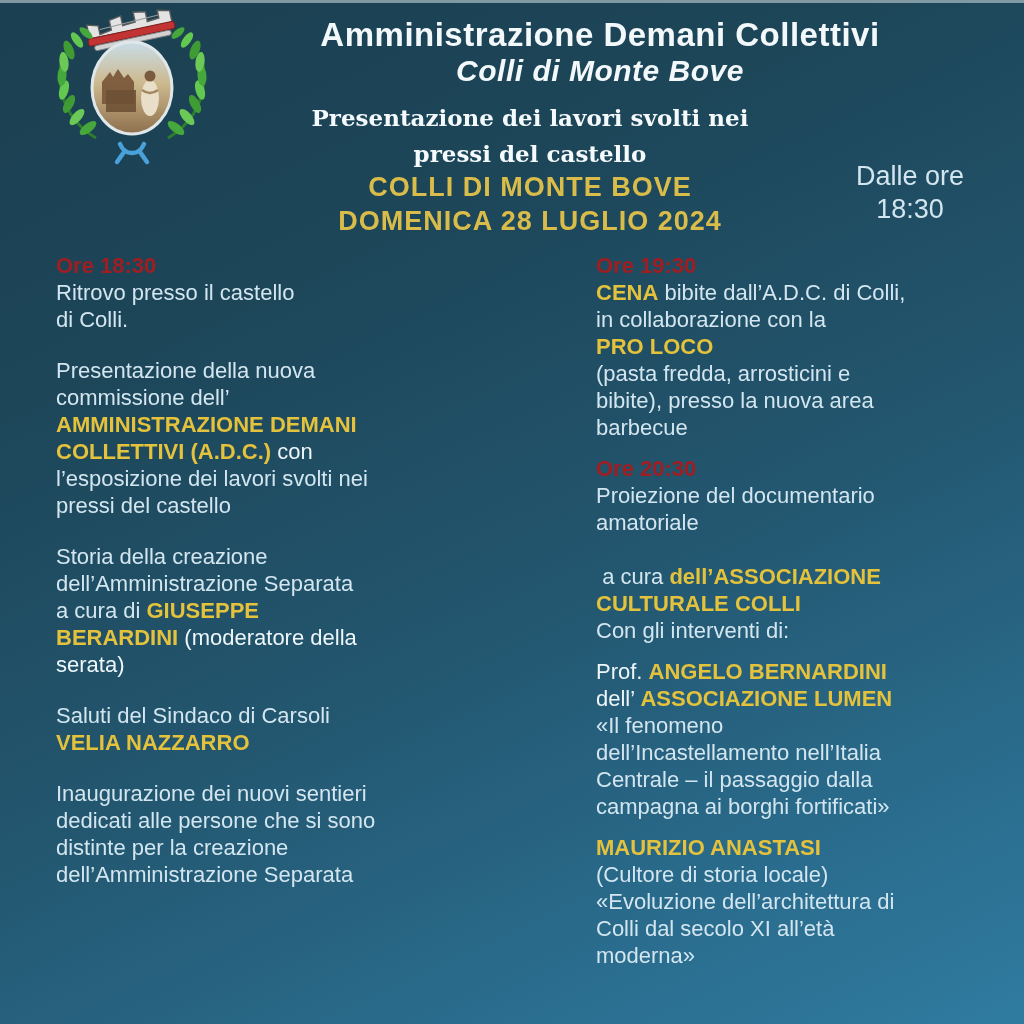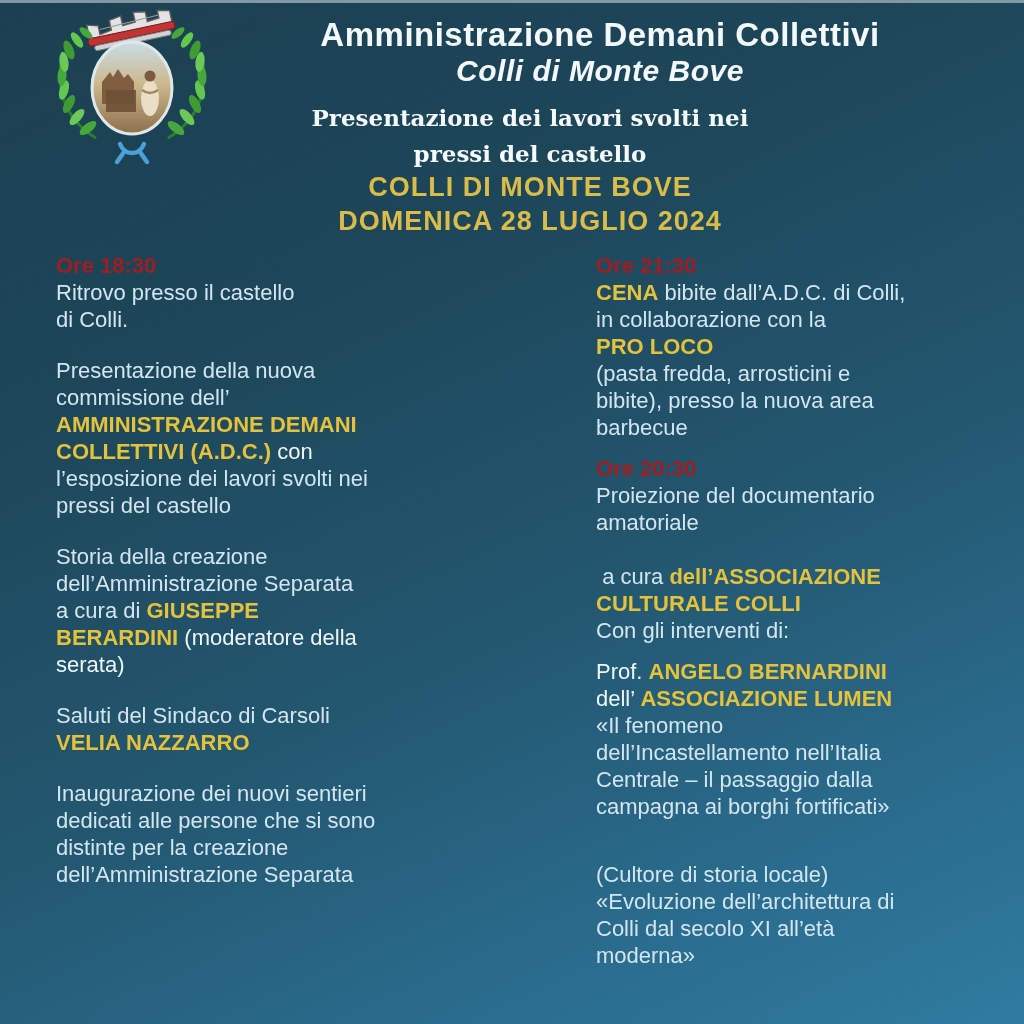--- a/index.html
+++ b/index.html
@@ -112,20 +112,24 @@
   <div class="hdr-pres">
     <span>Presentazione dei lavori svolti nei</span><br>
     <span>pressi del castello</span>
   </div>
 
   <div class="hdr-place">
     <div>COLLI DI MONTE BOVE</div>
     <div>DOMENICA 28 LUGLIO 2024</div>
   </div>
 
+  <div class="hdr-time">
+    <div>Dalle ore</div>
+    <div>18:30</div>
+  </div>
 
   <div class="col col-left">
       <p class="block"><span class="run-r">Ore 18:30
 </span><span class="run-n">Ritrovo presso il castello
 di Colli.</span></p>
       <p class="block"><span class="run-n">Presentazione della nuova
 commissione dell’
 </span><span class="run-y">AMMINISTRAZIONE DEMANI
 COLLETTIVI (A.D.C.)</span><span class="run-b"> con</span><span class="run-n">
 l’esposizione dei lavori svolti nei
@@ -136,39 +140,39 @@
 BERARDINI</span><span class="run-b"> (moderatore della
 serata)</span></p>
       <p class="block"><span class="run-n">Saluti del Sindaco di Carsoli
 </span><span class="run-y">VELIA NAZZARRO</span></p>
       <p class="block"><span class="run-n">Inaugurazione dei nuovi sentieri
 dedicati alle persone che si sono
 distinte per la creazione
 dell’Amministrazione Separata</span></p>
     </div>
   <div class="col col-right">
-      <p class="block"><span class="run-r">Ore 21:30
+      <p class="block"><span class="run-r">Ore 19:30
 </span><span class="run-y">CENA</span><span class="run-n"> bibite dall’A.D.C. di Colli,
 in collaborazione con la
 </span><span class="run-y">PRO LOCO</span><span class="run-n">
 (pasta fredda, arrosticini e
 bibite), presso la nuova area
 barbecue</span></p>
       <p class="block"><span class="run-r">Ore 20:30
 </span><span class="run-n">Proiezione del documentario
 amatoriale
 </span><span class="run-n">
  a cura </span><span class="run-y">dell’ASSOCIAZIONE
 CULTURALE COLLI</span><span class="run-n">
 Con gli interventi di:</span></p>
       <p class="block"><span class="run-b">Prof. </span><span class="run-y">ANGELO BERNARDINI</span><span class="run-n">
 </span><span class="run-b">dell’ </span><span class="run-y">ASSOCIAZIONE LUMEN</span><span class="run-n">
 «Il fenomeno
 dell’Incastellamento nell’Italia
 Centrale – il passaggio dalla
 campagna ai borghi fortificati»</span></p>
-      <p class="block"><span class="run-n">
+      <p class="block"><span class="run-y">MAURIZIO ANASTASI</span><span class="run-n">
 (Cultore di storia locale)
 «Evoluzione dell’architettura di
 Colli dal secolo XI all’età
 moderna»</span></p>
     </div>
 </div>
 
 </body></html>

